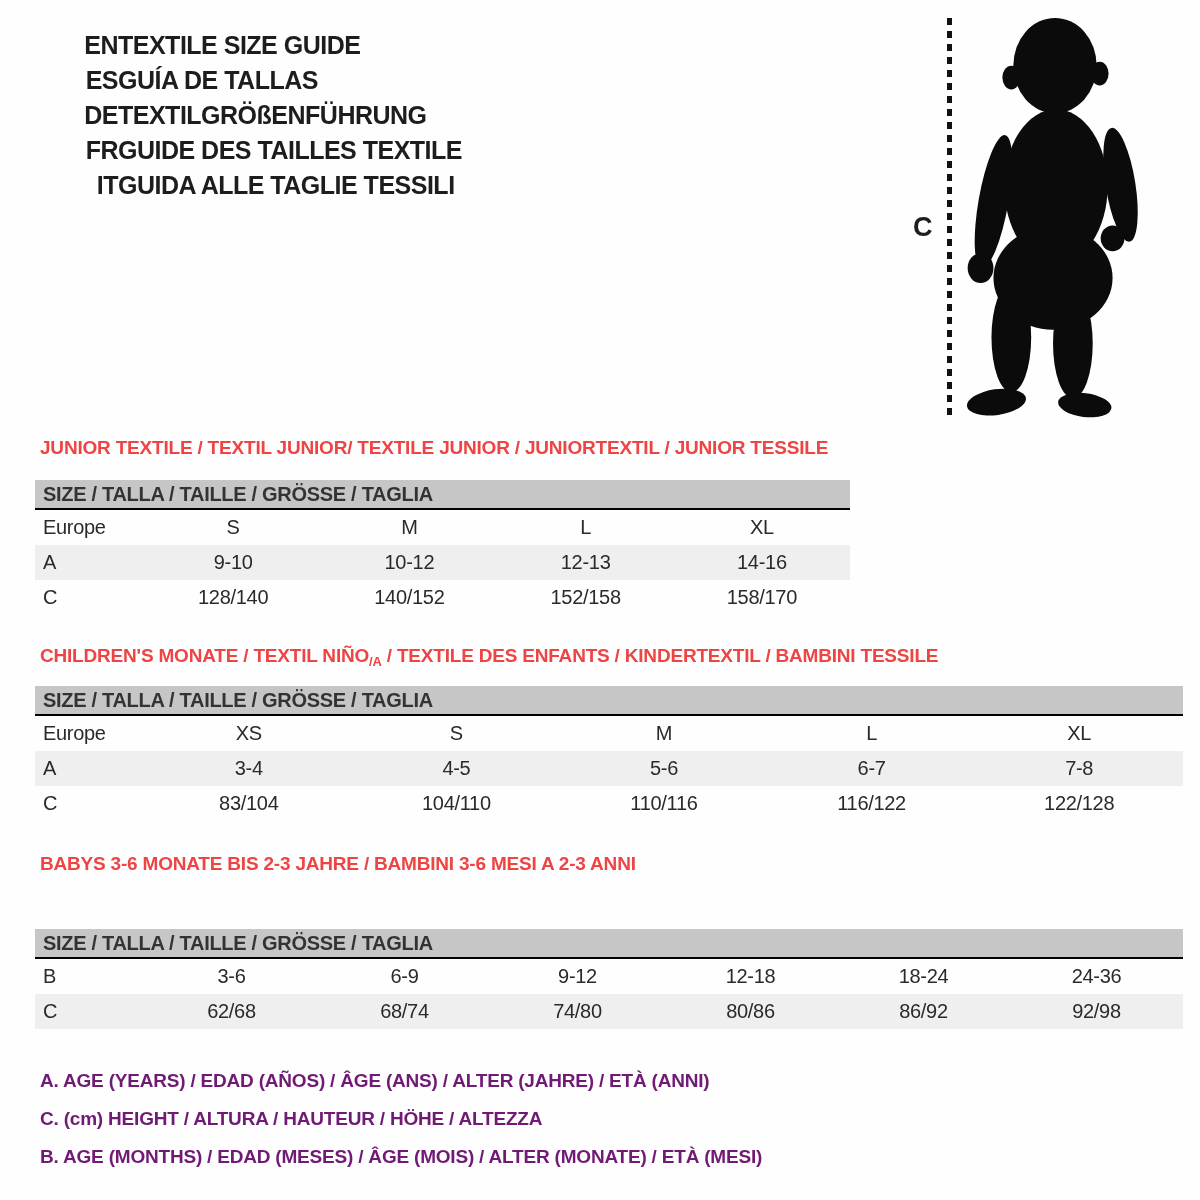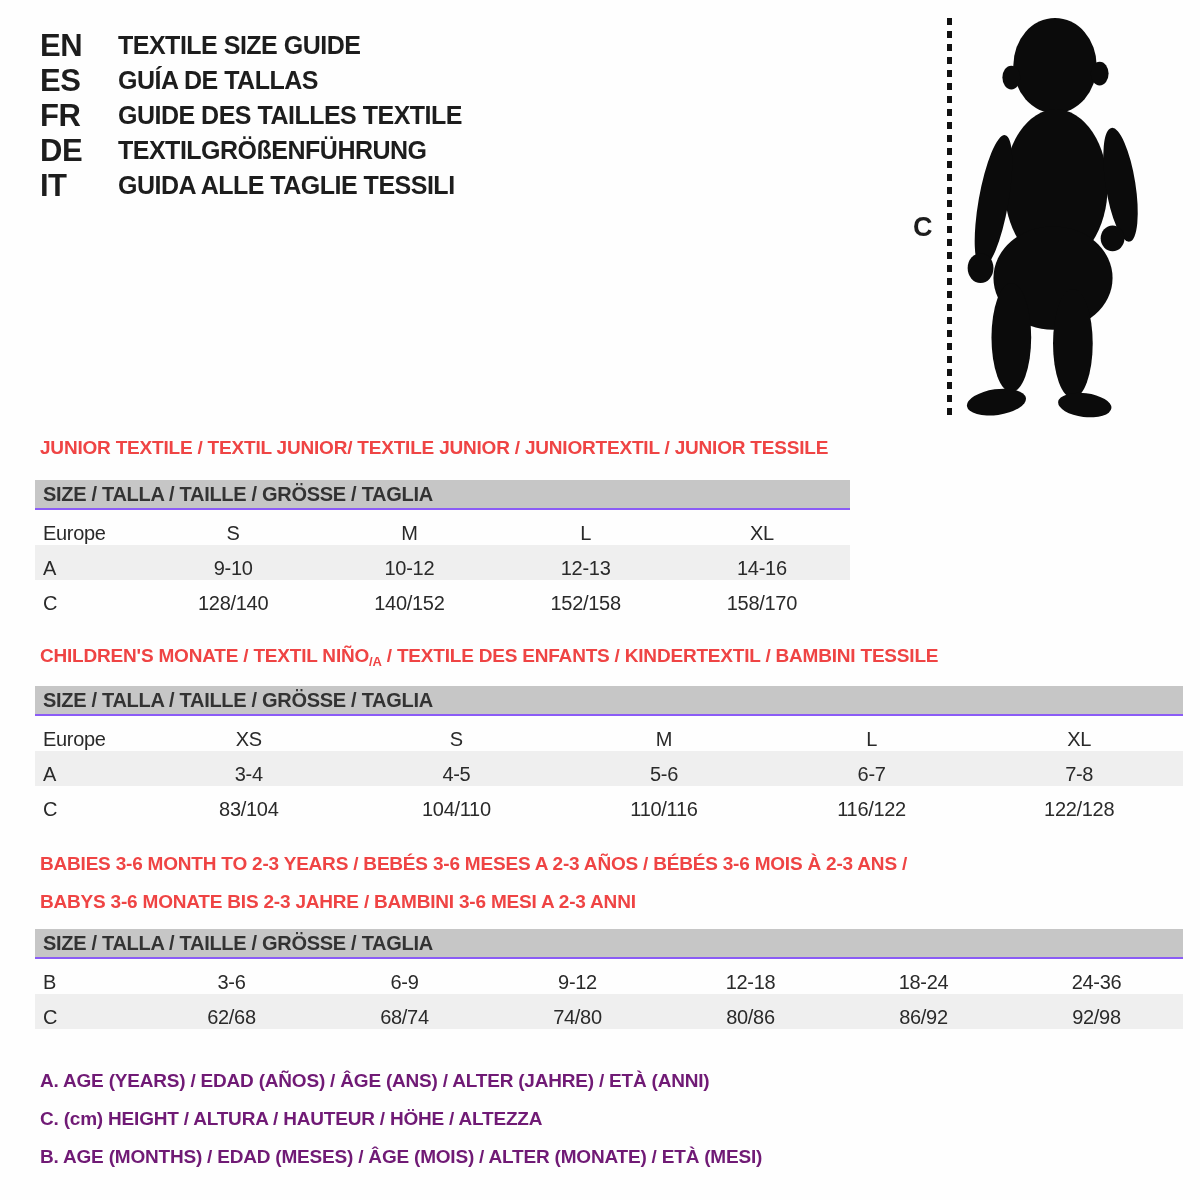--- a/index.html
+++ b/index.html
@@ -6,41 +6,41 @@
   html,body { background:#ffffff; }
   body {
     width:1200px; height:1200px; position:relative; overflow:hidden;
     font-family:"Liberation Sans", sans-serif; color:#1d1d1d;
   }
   .page { position:absolute; inset:0; background:#fefefe; }
 
   
   .lang-block { position:absolute; top:28px; left:40px; }
   .lang-row { display:flex; height:35px; align-items:center; }
-  .lang-code { width:78px; font-weight:700; font-size:31px; letter-spacing:-0.5px; }
+  .lang-code { width:78px; font-weight:700; font-size:25px; letter-spacing:-0.5px;text-align:right; }
   .lang-label { font-weight:700; font-size:25px; letter-spacing:-0.5px; white-space:nowrap; }
 
   
   .measure-label { position:absolute; left:913px; top:212px; font-size:27px; font-weight:700; }
   .dash-line { position:absolute; left:947px; top:18px; width:5px; height:397px;
     background-image:repeating-linear-gradient(to bottom,#111 0 7px,transparent 7px 13px); }
   .silhouette { position:absolute; left:963px; top:16px; }
 
   
   .section-title { position:absolute; left:40px; font-weight:700; font-size:19px;
     letter-spacing:-0.2px; white-space:nowrap; color:#ef4444; }
   .title-sub { font-size:13px; vertical-align:-4px; }
   .babies-title { line-height:38px; }
 
   
   .size-table { position:absolute; left:35px; }
-  .size-bar { height:30px; background:#c6c6c6; border-bottom:2px solid #8b5cf6;
+  .size-bar { height:30px; background:#c6c6c6; border-bottom:2px solid #000000;
     display:flex; align-items:center; padding-left:8px;
     font-weight:700; font-size:20px; letter-spacing:-0.3px; color:#333; }
-  .trow { display:flex; height:35px; align-items:flex-end; font-size:20px; letter-spacing:-0.3px; color:#2a2a2a; }
+  .trow { display:flex; height:35px; align-items:center; font-size:20px; letter-spacing:-0.3px; color:#2a2a2a; }
   .trow.shaded { background:#efefef; }
   .tlabel { width:110px; padding-left:8px; }
   .tcell { flex:1; text-align:center; }
   .w-junior { width:815px; }
   .w-wide { width:1148px; }
 
   
   .legend { position:absolute; left:40px; top:1062px; }
   .legend-line { height:38px; display:flex; align-items:center; font-weight:700;
     font-size:19px; letter-spacing:-0.2px; white-space:nowrap; color:#701a75; }
@@ -53,26 +53,26 @@
   <div class="lang-block">
     <div class="lang-row">
       <span class="lang-code">EN</span>
       <span class="lang-label">TEXTILE SIZE GUIDE</span>
     </div>
     <div class="lang-row">
       <span class="lang-code">ES</span>
       <span class="lang-label">GUÍA DE TALLAS</span>
     </div>
     <div class="lang-row">
+      <span class="lang-code">DE</span>
+      <span class="lang-label">TEXTILGRÖßENFÜHRUNG</span>
+    </div>
+    <div class="lang-row">
       <span class="lang-code">FR</span>
       <span class="lang-label">GUIDE DES TAILLES TEXTILE</span>
-    </div>
-    <div class="lang-row">
-      <span class="lang-code">DE</span>
-      <span class="lang-label">TEXTILGRÖßENFÜHRUNG</span>
     </div>
     <div class="lang-row">
       <span class="lang-code">IT</span>
       <span class="lang-label">GUIDA ALLE TAGLIE TESSILI</span>
     </div>
   </div>
 
   <span class="measure-label">C</span>
   <div class="dash-line"></div>
   <svg class="silhouette" width="185" height="402" viewBox="0 0 185 405" aria-hidden="true">
@@ -144,21 +144,20 @@
       <span class="tlabel">C</span>
       <span class="tcell">83/104</span>
       <span class="tcell">104/110</span>
       <span class="tcell">110/116</span>
       <span class="tcell">116/122</span>
       <span class="tcell">122/128</span>
     </div>
   </div>
 
   <div class="section-title babies-title" style="top:845px;">
-    <div>BABIES 3-6 MONTH TO 2-3 YEARS / BEBÉS 3-6 MESES A 2-3 AÑOS / BÉBÉS 3-6 MOIS À 2-3 ANS /</div>
     <div>BABYS 3-6 MONATE BIS 2-3 JAHRE / BAMBINI 3-6 MESI A 2-3 ANNI</div>
   </div>
   <div class="size-table w-wide" style="top:929px;">
     <div class="size-bar">SIZE / TALLA / TAILLE / GRÖSSE / TAGLIA</div>
     <div class="trow">
       <span class="tlabel">B</span>
       <span class="tcell">3-6</span>
       <span class="tcell">6-9</span>
       <span class="tcell">9-12</span>
       <span class="tcell">12-18</span>

